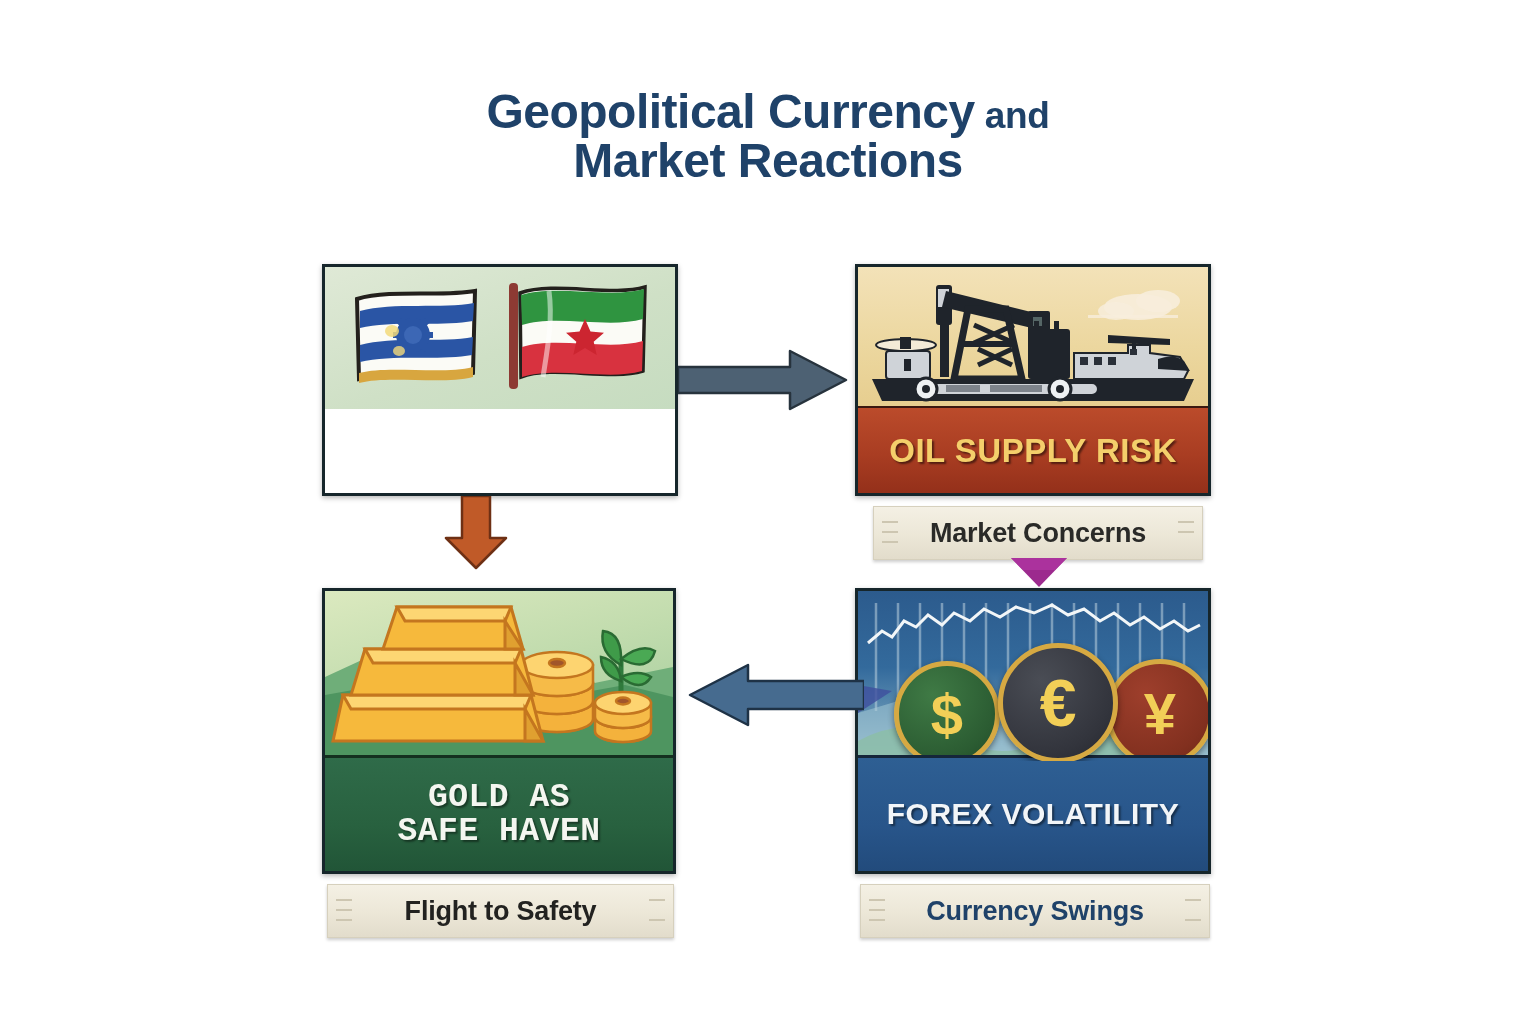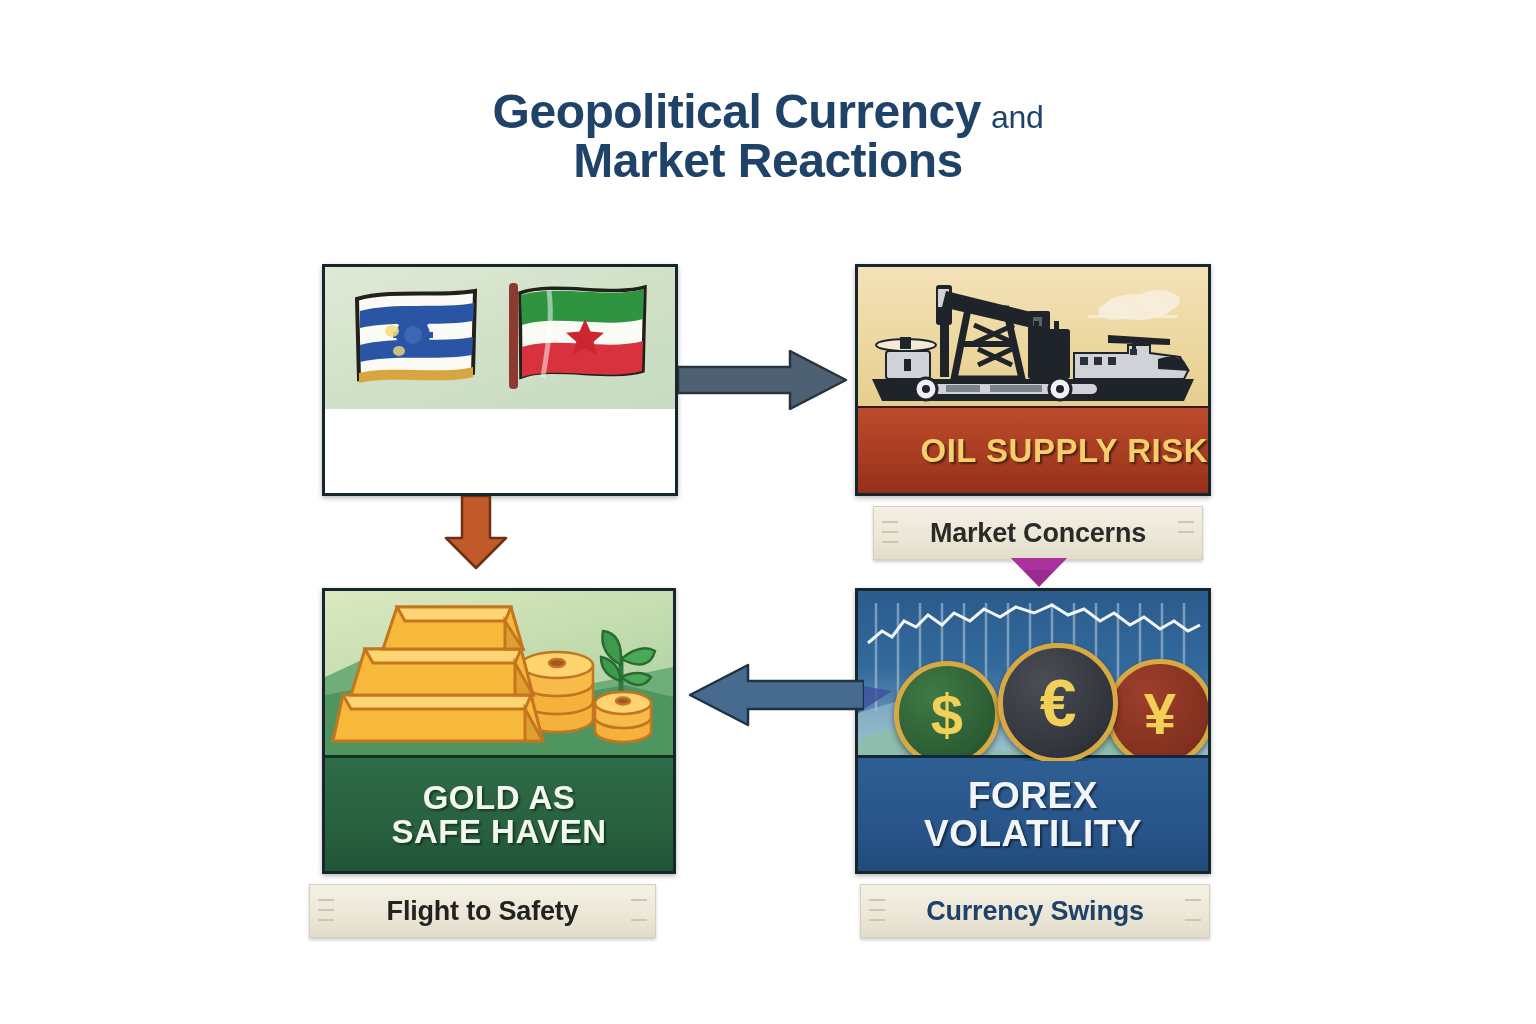--- a/index.html
+++ b/index.html
@@ -15,21 +15,21 @@
   #title-block{
     position:absolute;left:0;top:88px;width:1536px;
     text-align:center;line-height:1.02;
   }
   #title-block .line{display:block;}
   .t-main{
     font-size:48px;font-weight:bold;color:#1f4269;
     letter-spacing:-.5px;
   }
   .t-small{
-    font-size:32px;font-weight:normal;color:#1f4269;
+    font-size:37px;font-weight:bold;color:#1f4269;
     letter-spacing:-.3px;
   }
 
   
   .card{
     position:absolute;
     border:3px solid #16262b;
     box-sizing:border-box;
     overflow:hidden;
     box-shadow:0 2px 5px rgba(0,0,0,.28);
@@ -62,70 +62,69 @@
   
   #card-oil{left:855px;top:264px;width:356px;height:232px;}
   #card-oil .art{
     height:144px;
     background:linear-gradient(180deg,#f3e2b8 0%,#ecd79f 55%,#e6cd8e 100%);
   }
   #card-oil .band{
     height:85px;
     background:linear-gradient(180deg,#bb4b2b 0%,#a93d22 55%,#94301a 100%);
     border-top:2px solid #3a1810;
-    justify-content:flex-end;
   }
   #card-oil .band-txt{color:#f4cf6b;font-size:33px;text-shadow:2px 2px 2px rgba(0,0,0,.5);}
 
   
   #card-gold{left:322px;top:588px;width:354px;height:286px;}
   #card-gold .art{
     height:170px;
     background:linear-gradient(165deg,#dbe9bf 0%,#c2dcae 45%,#9fca9a 100%);
   }
   #card-gold .band{
     height:113px;
     background:linear-gradient(180deg,#2f6b49 0%,#28613f 60%,#215537 100%);
     border-top:3px solid #14301f;
   }
-  #card-gold .band-txt{color:#f4f6f0;font-size:33px;text-shadow:2px 2px 2px rgba(0,0,0,.42);}
+  #card-gold .band-txt{color:#f4f6f0;font-size:33px;text-shadow:2px 2px 2px rgba(0,0,0,.42);font-family:Liberation Mono, monospace;}
 
   
   #card-forex{left:855px;top:588px;width:356px;height:286px;}
   #card-forex .art{
     height:170px;
     background:linear-gradient(180deg,#2c5b8d 0%,#336a9c 45%,#8fb7c9 100%);
   }
   #card-forex .band{
     height:113px;
     background:linear-gradient(180deg,#2e5f93 0%,#28558a 60%,#224b7c 100%);
     border-top:3px solid #15263a;
   }
-  #card-forex .band-txt{color:#f2f5f8;font-size:37px;text-shadow:2px 2px 2px rgba(0,0,0,.45);}
+  #card-forex .band-txt{color:#f2f5f8;font-size:30px;text-shadow:2px 2px 2px rgba(0,0,0,.45);}
 
   
   .paper{
     position:absolute;
     background:linear-gradient(180deg,#f4f0e4 0%,#ece7d7 55%,#e2dccb 100%);
     border:1px solid #d6d0bd;
     display:flex;align-items:center;justify-content:center;
     box-shadow:0 2px 3px rgba(0,0,0,.2);
   }
   .paper span{font-size:27px;font-weight:bold;letter-spacing:-.2px;}
   .paper .tick{position:absolute;width:16px;height:2px;background:#cdc6b1;}
   .paper .tick.l1{left:8px;top:14px;}
   .paper .tick.l2{left:8px;top:24px;}
   .paper .tick.l3{left:8px;top:34px;}
   .paper .tick.r1{right:8px;top:14px;}
   .paper .tick.r2{right:8px;top:24px;}
   .paper .tick.r3{right:8px;top:34px;}
 
   #lbl-supply{left:873px;top:506px;width:328px;height:52px;}
   #lbl-supply span{color:#2a2a28;}
-  #lbl-flight{left:309px;top:884px;width:345px;height:52px;}
+  #lbl-flight{left:327px;top:884px;width:345px;height:52px;}
   #lbl-flight span{color:#222220;}
   #lbl-currency{left:860px;top:884px;width:348px;height:52px;}
   #lbl-currency span{color:#1f4269;}
 
   
   .arrow{position:absolute;}
 
   #arrow-right{left:678px;top:349px;width:170px;height:62px;}
   #arrow-down{left:442px;top:496px;width:68px;height:74px;}
   #arrow-left{left:686px;top:663px;width:178px;height:64px;}

